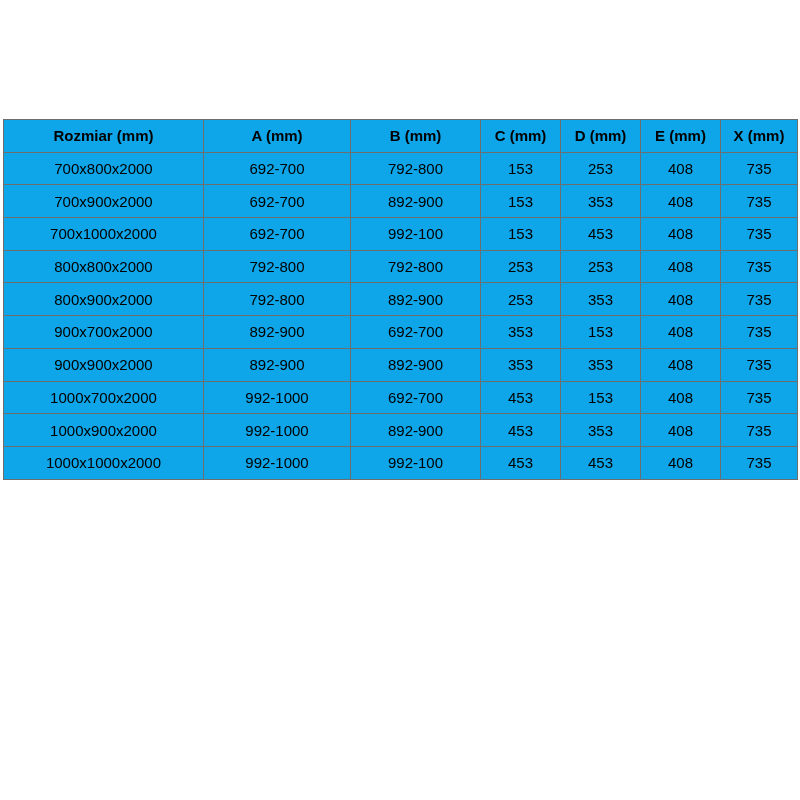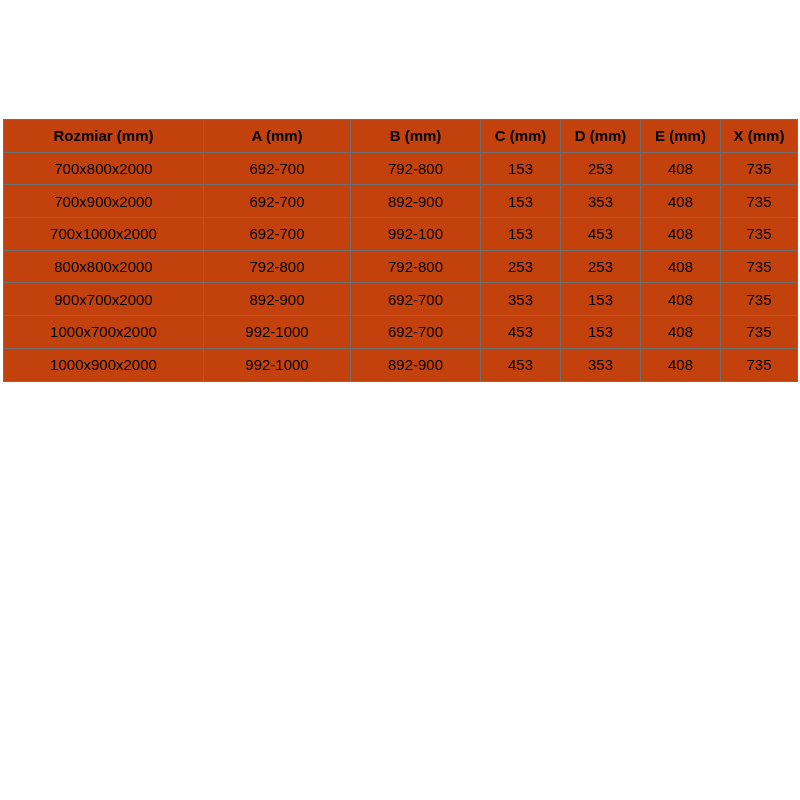--- a/index.html
+++ b/index.html
@@ -17,21 +17,21 @@
   .table-wrap {
     position: absolute;
     left: 3px;
     top: 119px;
     width: 794px;
   }
   table.spec-table {
     border-collapse: collapse;
     table-layout: fixed;
     width: 100%;
-    background: #c2410c;
+    background: #0ea5e9;
   }
   table.spec-table th,
   table.spec-table td {
     border: 1px solid #6e6e6e;
     text-align: center;
     vertical-align: middle;
     height: 31.7px;
     padding: 0 2px;
     font-size: 15px;
     color: #000000;
@@ -98,25 +98,43 @@
         <tr>
           <td>800x800x2000</td>
           <td>792-800</td>
           <td>792-800</td>
           <td>253</td>
           <td>253</td>
           <td>408</td>
           <td>735</td>
         </tr>
         <tr>
+          <td>800x900x2000</td>
+          <td>792-800</td>
+          <td>892-900</td>
+          <td>253</td>
+          <td>353</td>
+          <td>408</td>
+          <td>735</td>
+        </tr>
+        <tr>
           <td>900x700x2000</td>
           <td>892-900</td>
           <td>692-700</td>
           <td>353</td>
           <td>153</td>
+          <td>408</td>
+          <td>735</td>
+        </tr>
+        <tr>
+          <td>900x900x2000</td>
+          <td>892-900</td>
+          <td>892-900</td>
+          <td>353</td>
+          <td>353</td>
           <td>408</td>
           <td>735</td>
         </tr>
         <tr>
           <td>1000x700x2000</td>
           <td>992-1000</td>
           <td>692-700</td>
           <td>453</td>
           <td>153</td>
           <td>408</td>
@@ -124,15 +142,24 @@
         </tr>
         <tr>
           <td>1000x900x2000</td>
           <td>992-1000</td>
           <td>892-900</td>
           <td>453</td>
           <td>353</td>
           <td>408</td>
           <td>735</td>
         </tr>
+        <tr>
+          <td>1000x1000x2000</td>
+          <td>992-1000</td>
+          <td>992-100</td>
+          <td>453</td>
+          <td>453</td>
+          <td>408</td>
+          <td>735</td>
+        </tr>
       </tbody>
   </table>
 </div>
 
 </body></html>

